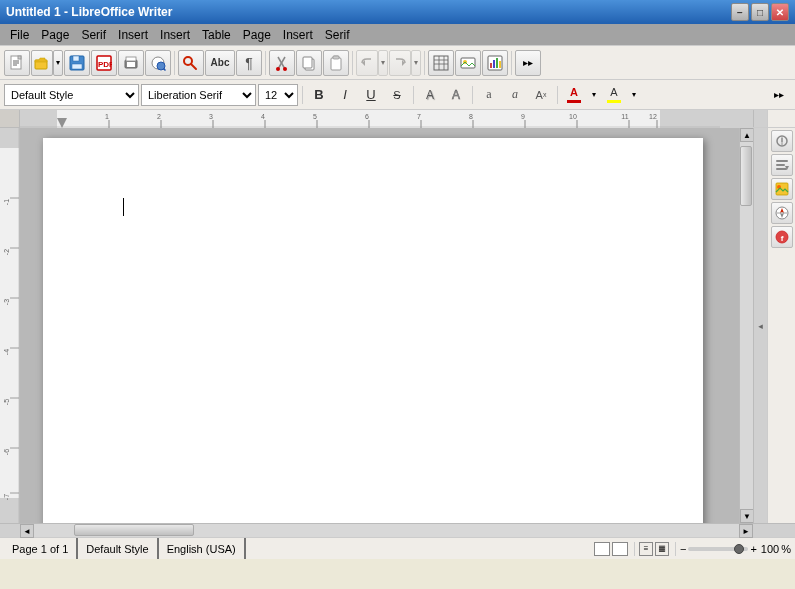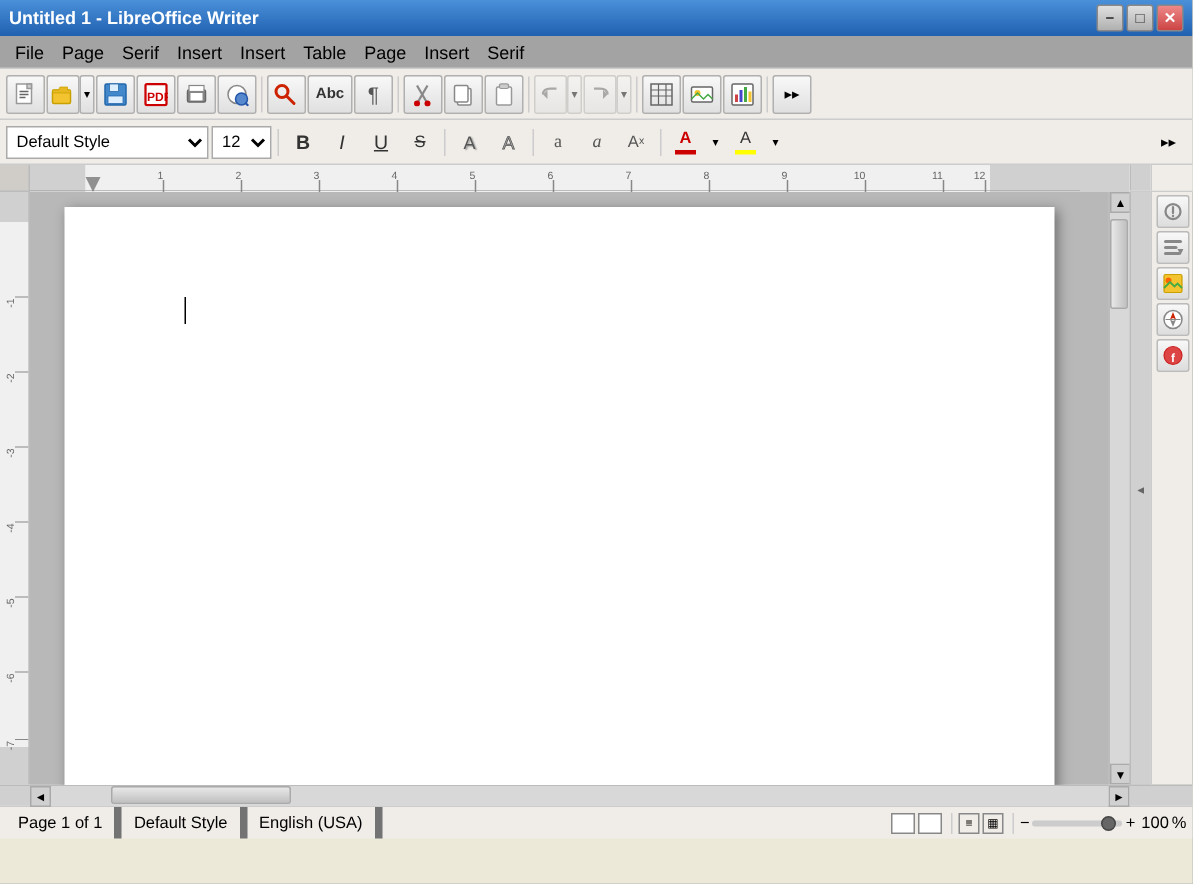--- a/index.html
+++ b/index.html
@@ -225,21 +225,21 @@
       border-top: 1px solid #ccc;
       height: 22px;
       display: flex;
       align-items: center;
       padding: 0 4px;
       gap: 0;
       font-size: 11px;
     }
     .status-item {
       padding: 0 8px;
-      border-right: 5px solid #737373;
+      border-right: 2px solid #737373;
       height: 100%;
       display: flex;
       align-items: center;
       white-space: nowrap;
     }
     .status-right {
       margin-left: auto;
       display: flex;
       align-items: center;
       gap: 4px;
@@ -424,20 +424,23 @@
   </div>
 
   <div class="tb-separator"></div>
 
   <div class="tb-btn" title="More" style="font-size:10px">▸▸</div>
 </div>
 
 <div class="format-toolbar">
   <select class="style-select">
     <option>Default Style</option>
+  </select>
+  <select class="font-select">
+    <option>Liberation Serif</option>
   </select>
   <select class="size-select">
     <option>12</option>
   </select>
 
   <div class="fmt-separator"></div>
 
   <div class="fmt-btn" style="font-weight:bold;color:#333">B</div>
   <div class="fmt-btn" style="font-style:italic;color:#333">I</div>
   <div class="fmt-btn" style="text-decoration:underline;color:#333">U</div>

